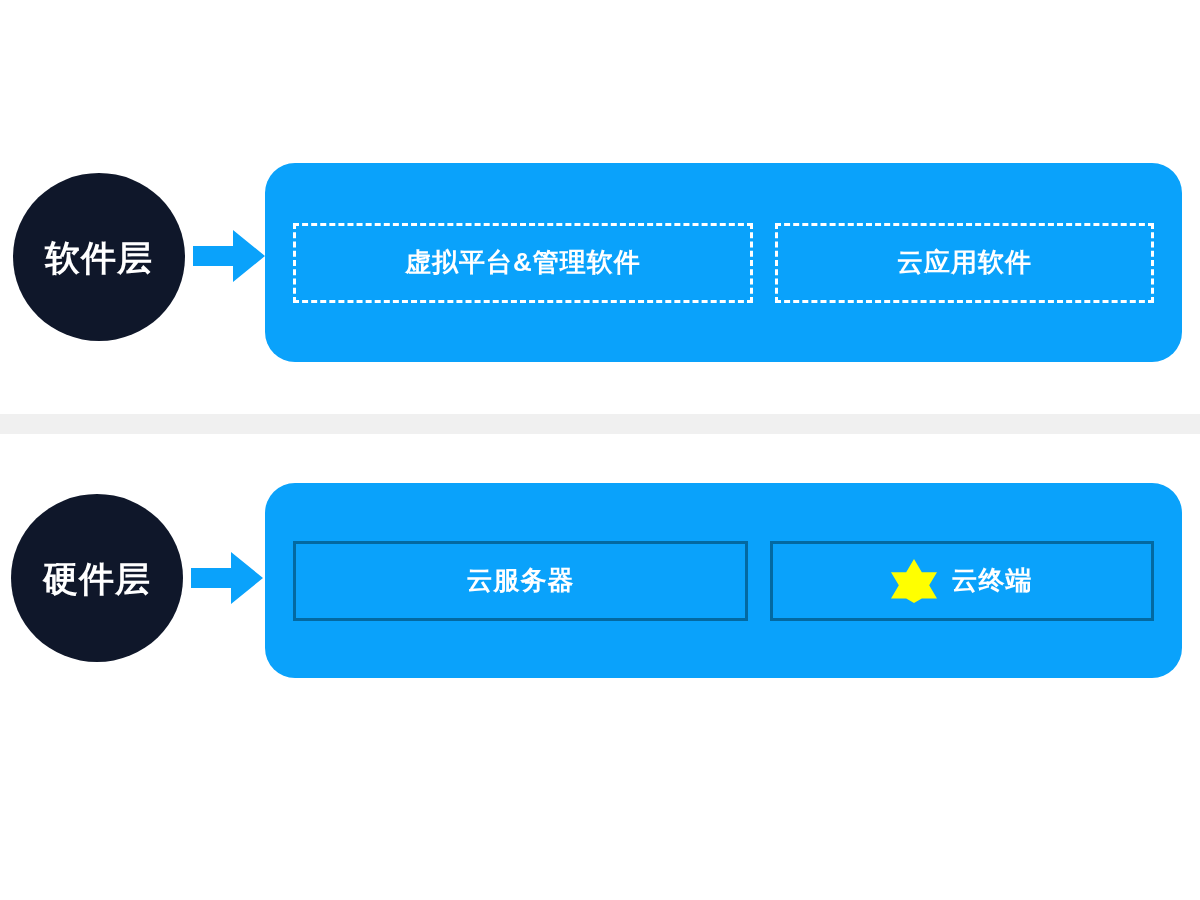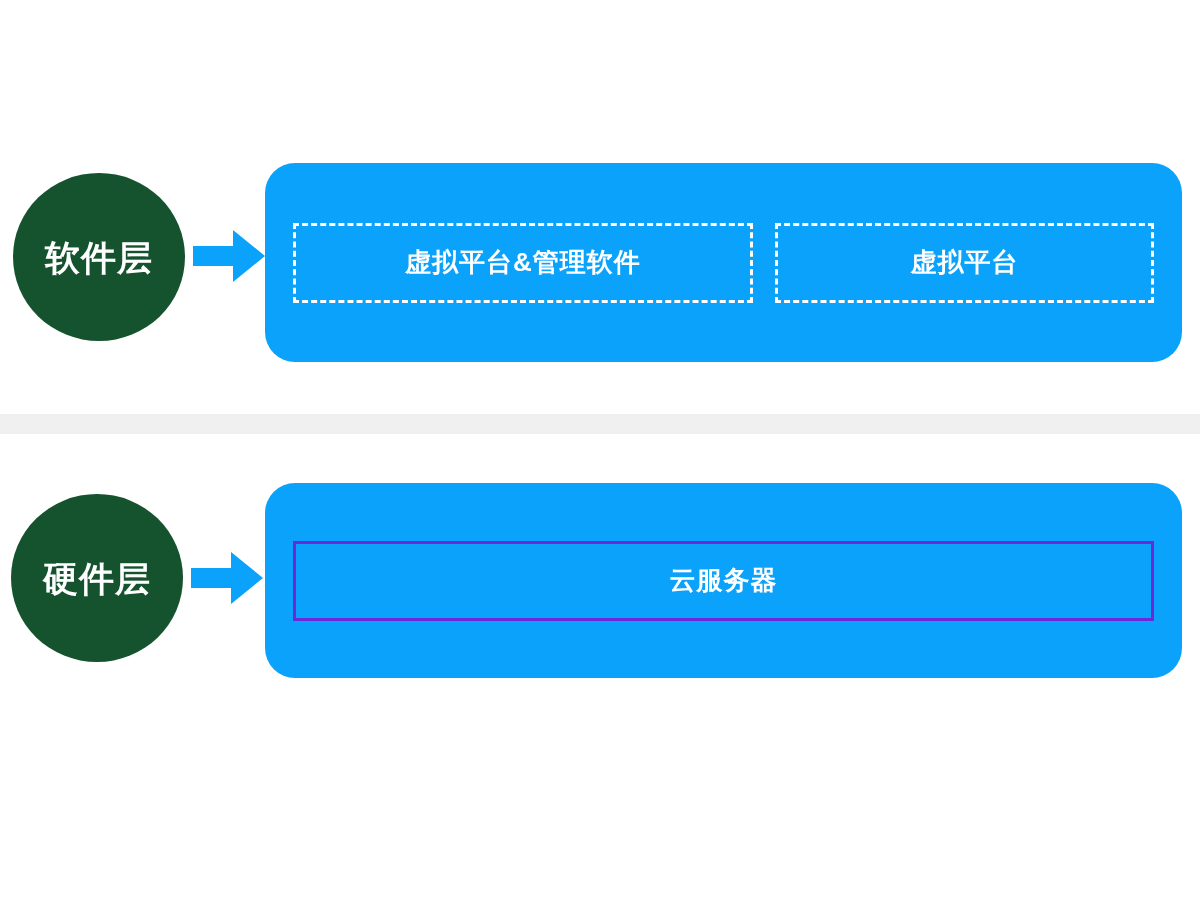--- a/index.html
+++ b/index.html
@@ -19,21 +19,21 @@
     position: absolute;
     left: 0; top: 0;
     width: 1200px;
     height: 900px;
   }
 
   
   .layer-circle {
     position: absolute;
     border-radius: 50%;
-    background: #14532d;
+    background: #0f172a;
     display: flex;
     align-items: center;
     justify-content: center;
     color: #ffffff;
     font-weight: bold;
     letter-spacing: 1px;
     text-align: center;
     line-height: 1;
   }
   #circle-software {
@@ -94,21 +94,21 @@
     font-size: 26px;
     letter-spacing: 1px;
     white-space: nowrap;
     flex: 1 1 0;
   }
   .chip.dashed {
     border: 3px dashed #ffffff;
     height: 80px;
   }
   .chip.solid {
-    border: 3px solid #6d28d9;
+    border: 3px solid #0369a1;
     height: 80px;
   }
 
   
   #chip-virtual-platform { flex: 1.18 1 0; }
   #chip-cloud-app        { flex: 0.97 1 0; }
   #chip-other-software   { flex: 1.00 1 0; }
 
   #chip-cloud-server     { flex: 1.14 1 0; }
   #chip-cloud-terminal   { flex: 0.96 1 0; }
@@ -145,21 +145,21 @@
   </svg>
 
   <div class="panel" id="panel-software">
     <div class="panel-inner">
 
       <div class="chip dashed" id="chip-virtual-platform">
         <span>虚拟平台&amp;管理软件</span>
       </div>
 
       <div class="chip dashed" id="chip-cloud-app">
-        <span>虚拟平台</span>
+        <span>云应用软件</span>
       </div>
 
 
     </div>
   </div>
 
   <div id="section-divider"></div>
 
   <div class="layer-circle" id="circle-hardware">
     <span>硬件层</span>
@@ -169,18 +169,24 @@
     <polygon points="0,22 40,22 40,6 72,32 40,58 40,42 0,42" fill="#0aa2fb"></polygon>
   </svg>
 
   <div class="panel" id="panel-hardware">
     <div class="panel-inner">
 
       <div class="chip solid" id="chip-cloud-server">
         <span>云服务器</span>
       </div>
 
+      <div class="chip solid" id="chip-cloud-terminal">
+        <svg class="star-icon" viewBox="0 0 100 100" aria-hidden="true">
+          <polygon points="50,2 67,31 100,31 83,59 100,88 67,88 50,98 33,88 0,88 17,59 0,31 33,31" fill="#ffff00"></polygon>
+        </svg>
+        <span>云终端</span>
+      </div>
 
 
     </div>
   </div>
 
 </div>
 
 </body></html>

